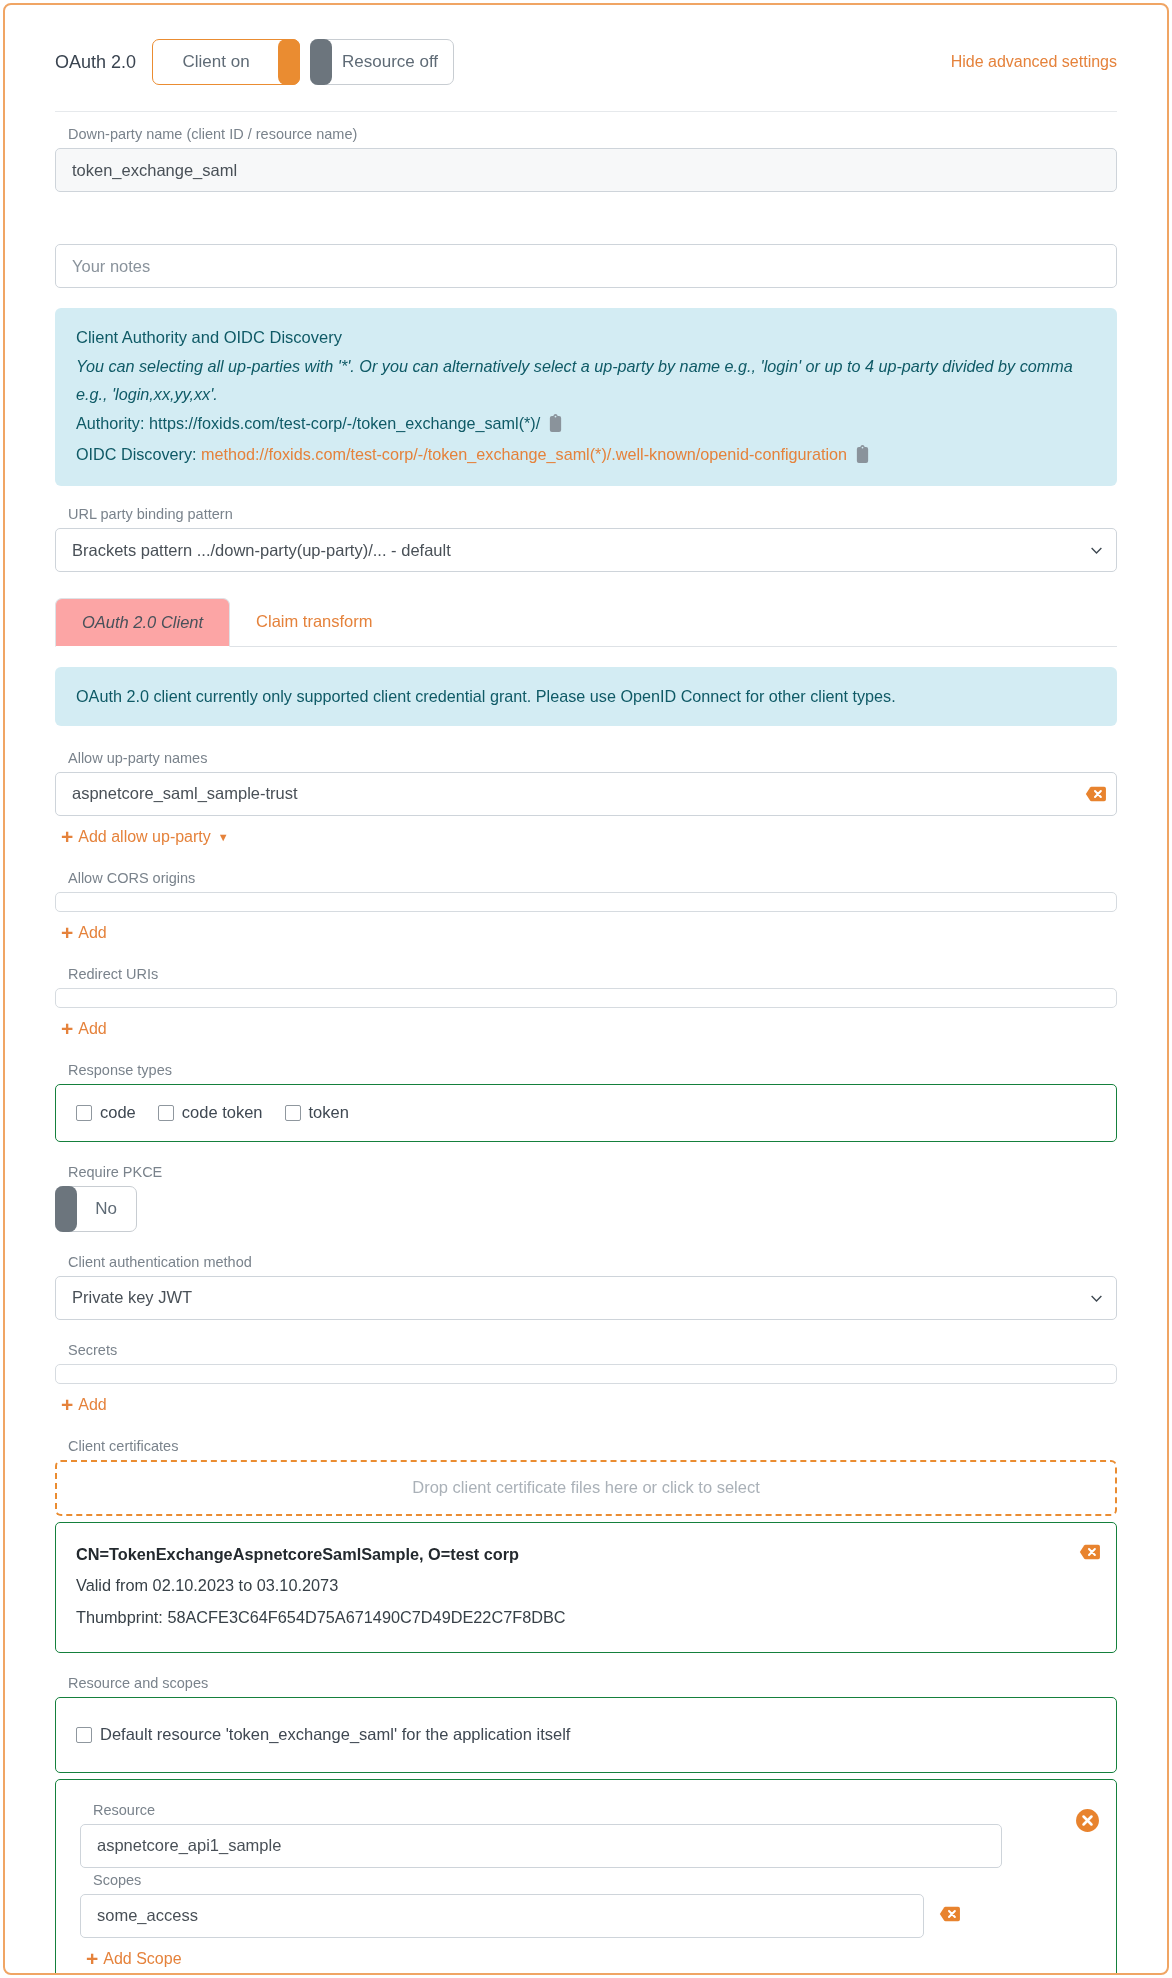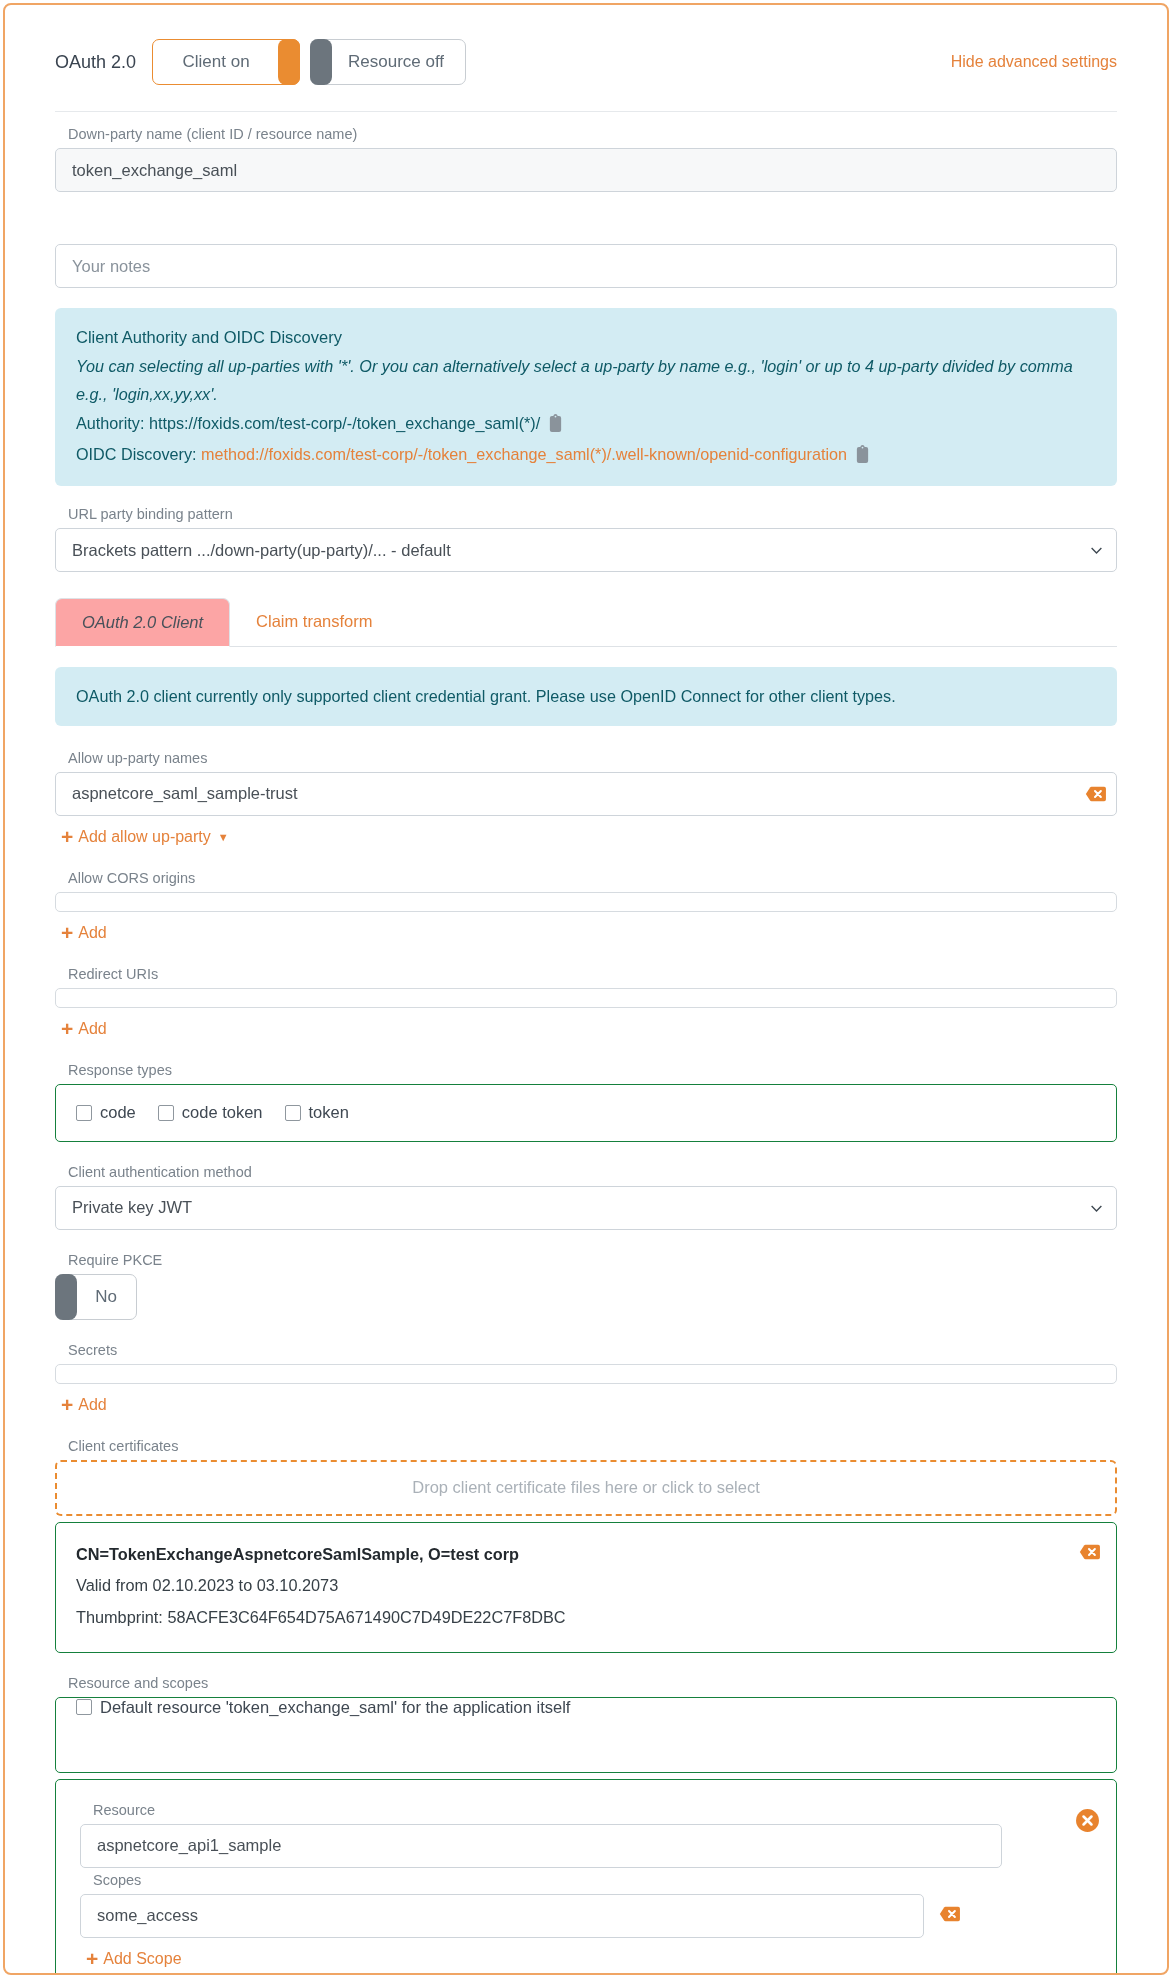--- a/index.html
+++ b/index.html
@@ -8,21 +8,21 @@
   .frame{position:absolute;left:3px;top:3px;right:3px;bottom:3px;
          border:2px solid #f0a564;border-radius:8px;box-sizing:border-box;
          padding:34px 50px 0 50px;overflow:hidden;background:#fff;}
   
   .hdr{display:flex;align-items:center;height:46px;}
   .hdr-title{font-size:18px;color:#3a4450;margin-right:16px;}
   .switch-btn{position:relative;height:46px;box-sizing:border-box;border:1px solid #c8cdd2;
               border-radius:7px;background:#fff;display:flex;align-items:center;justify-content:center;
               font-size:17px;color:#5f6b76;cursor:pointer;}
   .switch-on{border-color:#ea8c31;width:148px;padding-right:20px;margin-right:10px;}
-  .switch-off{width:156px;padding-left:16px;}
+  .switch-off{width:144px;padding-left:16px;}
   .bar{position:absolute;top:-1px;bottom:-1px;width:22px;border-radius:8px;}
   .bar-right{right:-1px;background:#ea8c31;}
   .bar-left{left:-1px;background:#6c757d;}
   .spacer{flex:1;}
   .link{color:#e5823b;font-size:16px;cursor:pointer;text-decoration:none;margin-left:48px;}
   hr.div{border:none;border-top:1px solid #e6e9ec;margin:26px 0 14px 0;}
   
   .lbl{font-size:14.5px;color:#7a838c;margin:0 0 6px 13px;}
   .inp{width:100%;box-sizing:border-box;height:44px;border:1px solid #ced4da;border-radius:5px;
        padding:0 16px;font-size:16.5px;color:#495057;background:#fff;outline:none;
@@ -63,21 +63,21 @@
   
   .pkce{width:82px;padding-left:20px;}
   
   .dropzone{border:2px dashed #ea8c31;border-radius:6px;height:56px;display:flex;align-items:center;
             justify-content:center;font-size:16.5px;color:#aab1b8;cursor:pointer;box-sizing:border-box;}
   
   .cert{position:relative;margin-top:6px;padding:16px 60px 18px 20px;font-size:16.3px;color:#374047;line-height:1.95;}
   .cert .strong{font-weight:700;color:#23292e;}
   .cert .erase-abs{top:18px;right:16px;}
   
-  .default-box{height:76px;display:flex;align-items:flex-start;}
+  .default-box{height:76px;display:flex;align-items:center;}
   .res-card{position:relative;margin-top:6px;padding:22px 24px 70px 24px;}
   .res-card .circle-abs{position:absolute;top:28px;right:16px;cursor:pointer;}
   .res-inp{width:calc(100% - 90px);}
   .scope-row{display:flex;align-items:center;}
   .scope-inp{width:calc(100% - 168px);}
   .scope-row .erase{margin-left:14px;cursor:pointer;}
   .mt52{margin-top:52px;}
   .mt22{margin-top:22px;}
 </style>
 </head>
@@ -188,34 +188,34 @@
         <span>code token</span>
       </span>
       <span class="cbitem">
         <span class="cb"></span>
         <span>token</span>
       </span>
     </div>
   </div>
 
   <div class="mt22">
+    <div class="lbl">Require PKCE</div>
+    <div class="switch-btn pkce">
+      <span>No</span>
+      <span class="bar bar-left"></span>
+    </div>
+  </div>
+
+  <div class="mt22">
     <div class="lbl">Client authentication method</div>
     <div class="sel">
       <div class="inp">Private key JWT</div>
       <span class="chev"><svg width="13" height="13" viewBox="0 0 16 16">
             <path fill="none" stroke="#3e4851" stroke-width="1.7" d="M2 5l6 6 6-6"></path>
           </svg></span>
-    </div>
-  </div>
-
-  <div class="mt22">
-    <div class="lbl">Require PKCE</div>
-    <div class="switch-btn pkce">
-      <span>No</span>
-      <span class="bar bar-left"></span>
     </div>
   </div>
 
   <div class="mt22">
     <div class="lbl">Secrets</div>
     <input class="inp thin" value="" style="">
     <div class="addlink">
       <span class="plus">+</span>
       <span>Add</span>
     </div>

